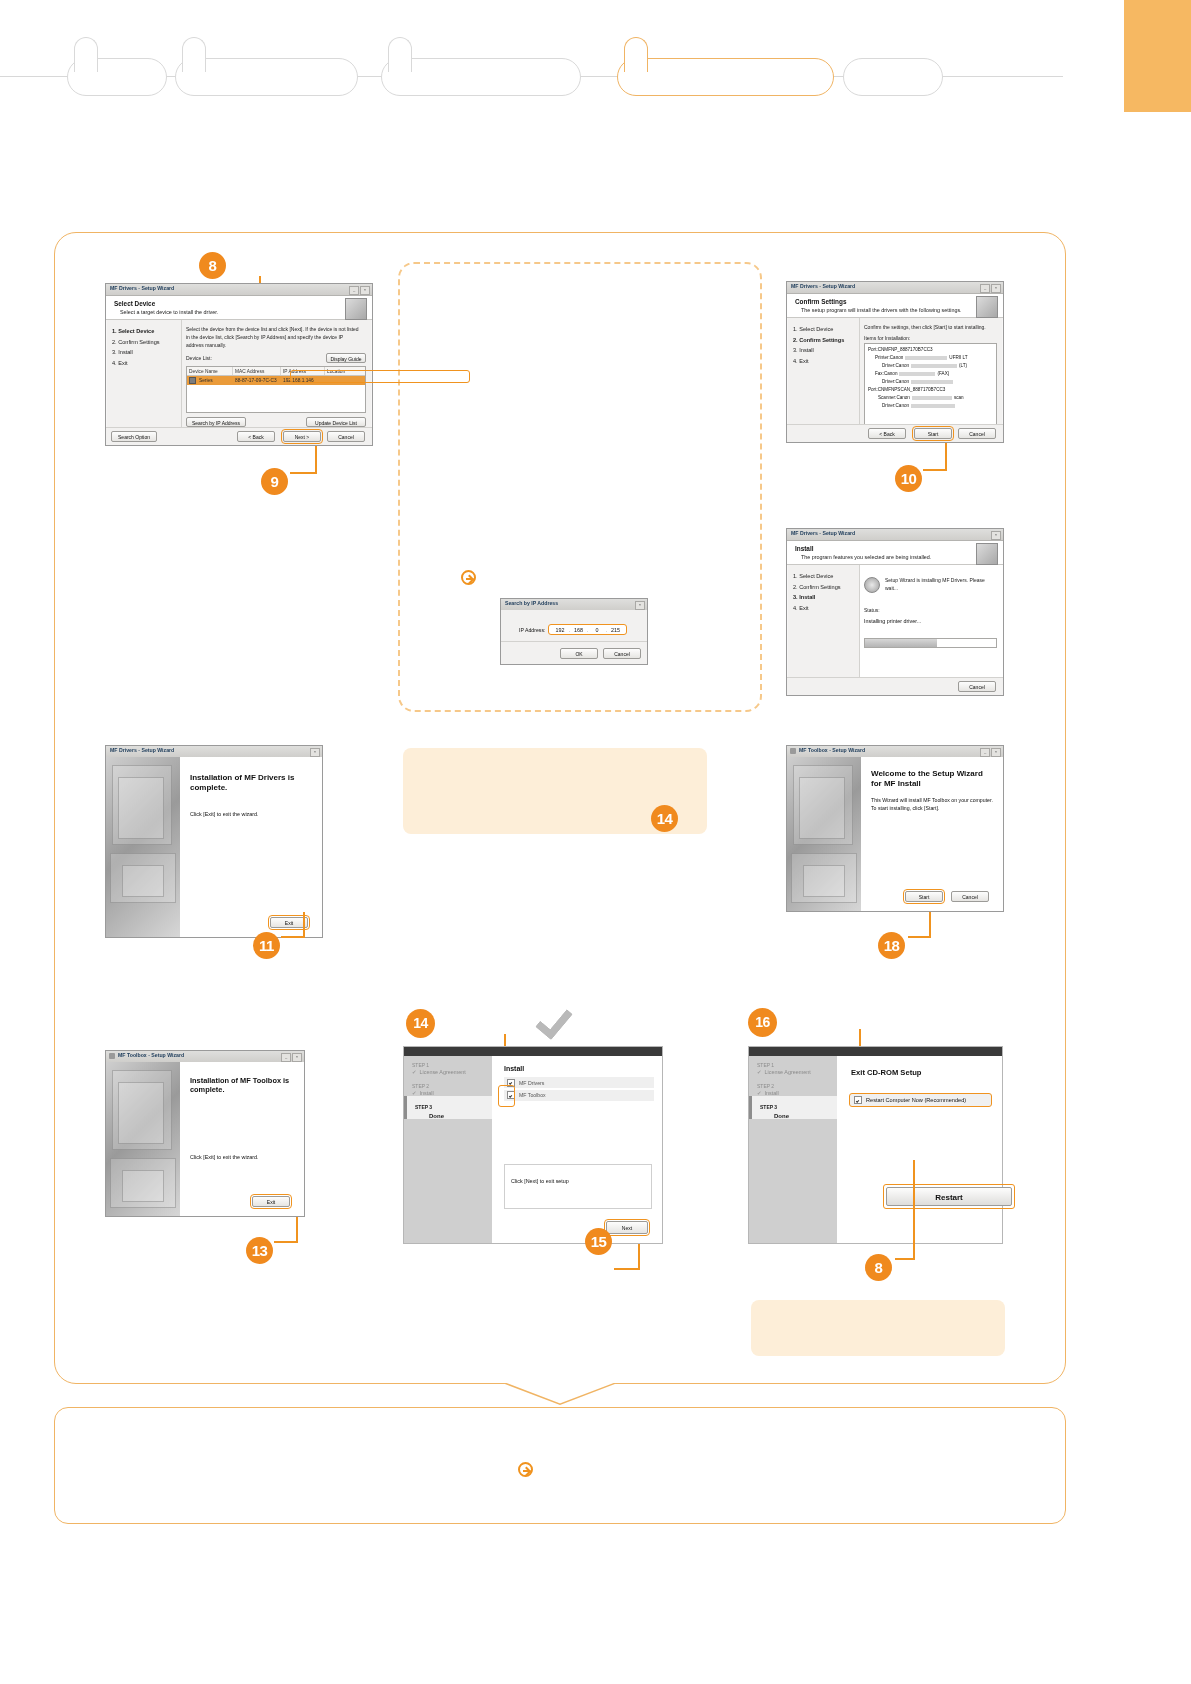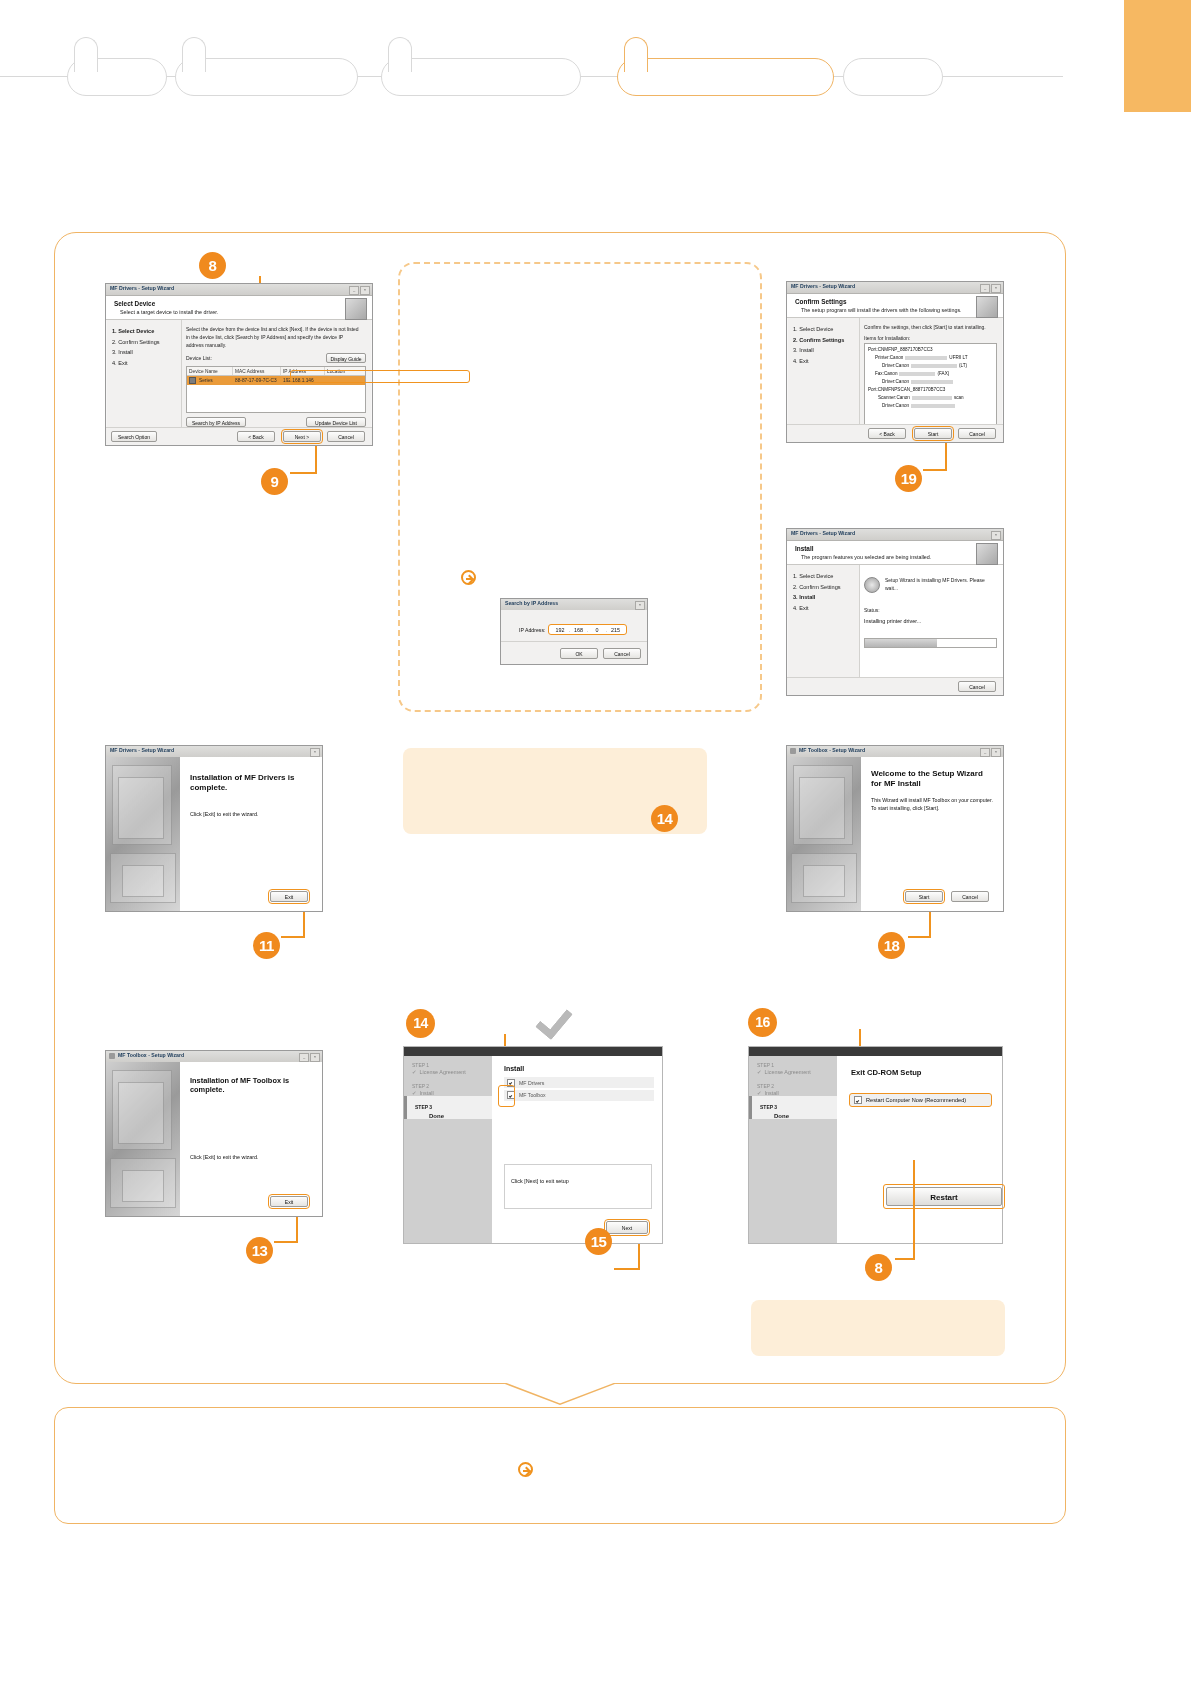--- a/index.html
+++ b/index.html
@@ -251,21 +251,21 @@
 
   <div style="position:absolute;left:0;right:0;bottom:0;height:17px;border-top:1px solid #d3d2cf;background:#f2f1f0;">
     <span class="wbtn" style="position:absolute;right:97px;top:3px;">&lt; Back</span>
     <span class="wbtn hl" style="position:absolute;right:51px;top:3px;">Start</span>
     <span class="wbtn" style="position:absolute;right:7px;top:3px;">Cancel</span>
   </div>
 </div>
 
 <div class="lead lead-v" style="left:945px;top:443px;height:28px;"></div>
 <div class="lead lead-h" style="left:923px;top:469px;width:24px;"></div>
-<div class="bubble" style="left:895px;top:465px;">19</div>
+<div class="bubble" style="left:895px;top:465px;">10</div>
 
 <div class="win" style="left:786px;top:528px;width:218px;height:168px;">
   <div class="win-tb">
     <span class="t">MF Drivers - Setup Wizard</span>
     <span class="btns">
         <i>×</i>
       </span>
   </div>
   <div class="win-head">
     <div class="h1">Install</div>
@@ -290,21 +290,21 @@
       <div style="margin-top:14px;height:8px;border:1px solid #a9a8a5;background:#fff;">
         <div style="height:100%;width:55%;background:linear-gradient(#d7d7d7,#b4b4b4);"></div>
       </div>
     </div>
   </div>
   <div style="position:absolute;left:0;right:0;bottom:0;height:17px;border-top:1px solid #d3d2cf;background:#f2f1f0;">
     <span class="wbtn" style="position:absolute;right:7px;top:3px;">Cancel</span>
   </div>
 </div>
 
-<div class="win" style="left:105px;top:745px;width:218px;height:167px;">
+<div class="win" style="left:105px;top:745px;width:218px;height:193px;">
   <div class="win-tb">
     <span class="t">MF Drivers - Setup Wizard</span>
     <span class="btns">
         <i>×</i>
       </span>
   </div>
   <div style="position:absolute;left:0;top:11px;bottom:0;right:0;background:#fff;">
     <div class="artpanel" style="position:absolute;left:0;top:0;width:74px;bottom:0;">
       <div class="blk" style="left:6px;top:8px;width:58px;height:78px;"></div>
       <div class="blk" style="left:12px;top:20px;width:44px;height:60px;"></div>
@@ -346,21 +346,21 @@
       <div style="font-size:5.2px;color:#111;margin-top:8px;line-height:1.5;">This Wizard will install MF Toolbox on your computer. To start installing, click [Start].</div>
     </div>
     <span class="wbtn hl" style="position:absolute;right:60px;bottom:9px;">Start</span>
     <span class="wbtn" style="position:absolute;right:14px;bottom:9px;">Cancel</span>
   </div>
 </div>
 <div class="lead lead-v" style="left:929px;top:912px;height:26px;"></div>
 <div class="lead lead-h" style="left:908px;top:936px;width:23px;"></div>
 <div class="bubble" style="left:878px;top:932px;">18</div>
 
-<div class="win" style="left:105px;top:1050px;width:218px;height:167px;">
+<div class="win" style="left:105px;top:1050px;width:200px;height:167px;">
   <div class="win-tb">
     <span class="t" style="left:12px;">MF Toolbox - Setup Wizard</span>
     <span style="position:absolute;left:3px;top:2px;width:6px;height:6px;background:#9a9a9a;border-radius:1px;"></span>
     <span class="btns">
         <i>_</i>
         <i>×</i>
       </span>
   </div>
   <div style="position:absolute;left:0;top:11px;bottom:0;right:0;background:#fff;">
     <div class="artpanel" style="position:absolute;left:0;top:0;width:74px;bottom:0;">
@@ -442,21 +442,21 @@
       <b style="color:#222;font-weight:bold;">STEP 3</b>
       <div style="font-size:6px;color:#222;font-weight:bold;padding-left:14px;margin-top:3px;">Done</div>
     </div>
   </div>
   <div class="cdmain">
     <div style="font-size:7.6px;font-weight:bold;color:#111;padding:12px 0 0 14px;">Exit CD-ROM Setup</div>
     <div class="hlbox" style="left:12px;top:37px;right:10px;height:14px;display:flex;align-items:center;padding-left:4px;background:#f0f0f0;">
       <span class="chk"></span>
       <span style="font-size:5.6px;color:#111;margin-left:4px;">Restart Computer Now (Recommended)</span>
     </div>
-    <div class="hlbox" style="left:46px;bottom:34px;width:122px;height:25px;">
+    <div class="hlbox" style="left:46px;bottom:34px;width:132px;height:25px;">
       <div style="position:absolute;left:2px;top:2px;right:2px;bottom:2px;background:linear-gradient(#fdfdfd,#dedddb);border:1px solid #9c9b98;border-radius:2px;font-size:8px;font-weight:bold;color:#111;text-align:center;line-height:19px;">Restart</div>
     </div>
   </div>
 </div>
 
 <div class="lead lead-v" style="left:913px;top:1160px;height:100px;"></div>
 <div class="lead lead-h" style="left:895px;top:1258px;width:20px;"></div>
 <div class="bubble" style="left:865px;top:1254px;">8</div>
 
 <div class="tipbox" style="left:751px;top:1300px;width:254px;height:56px;"></div>

